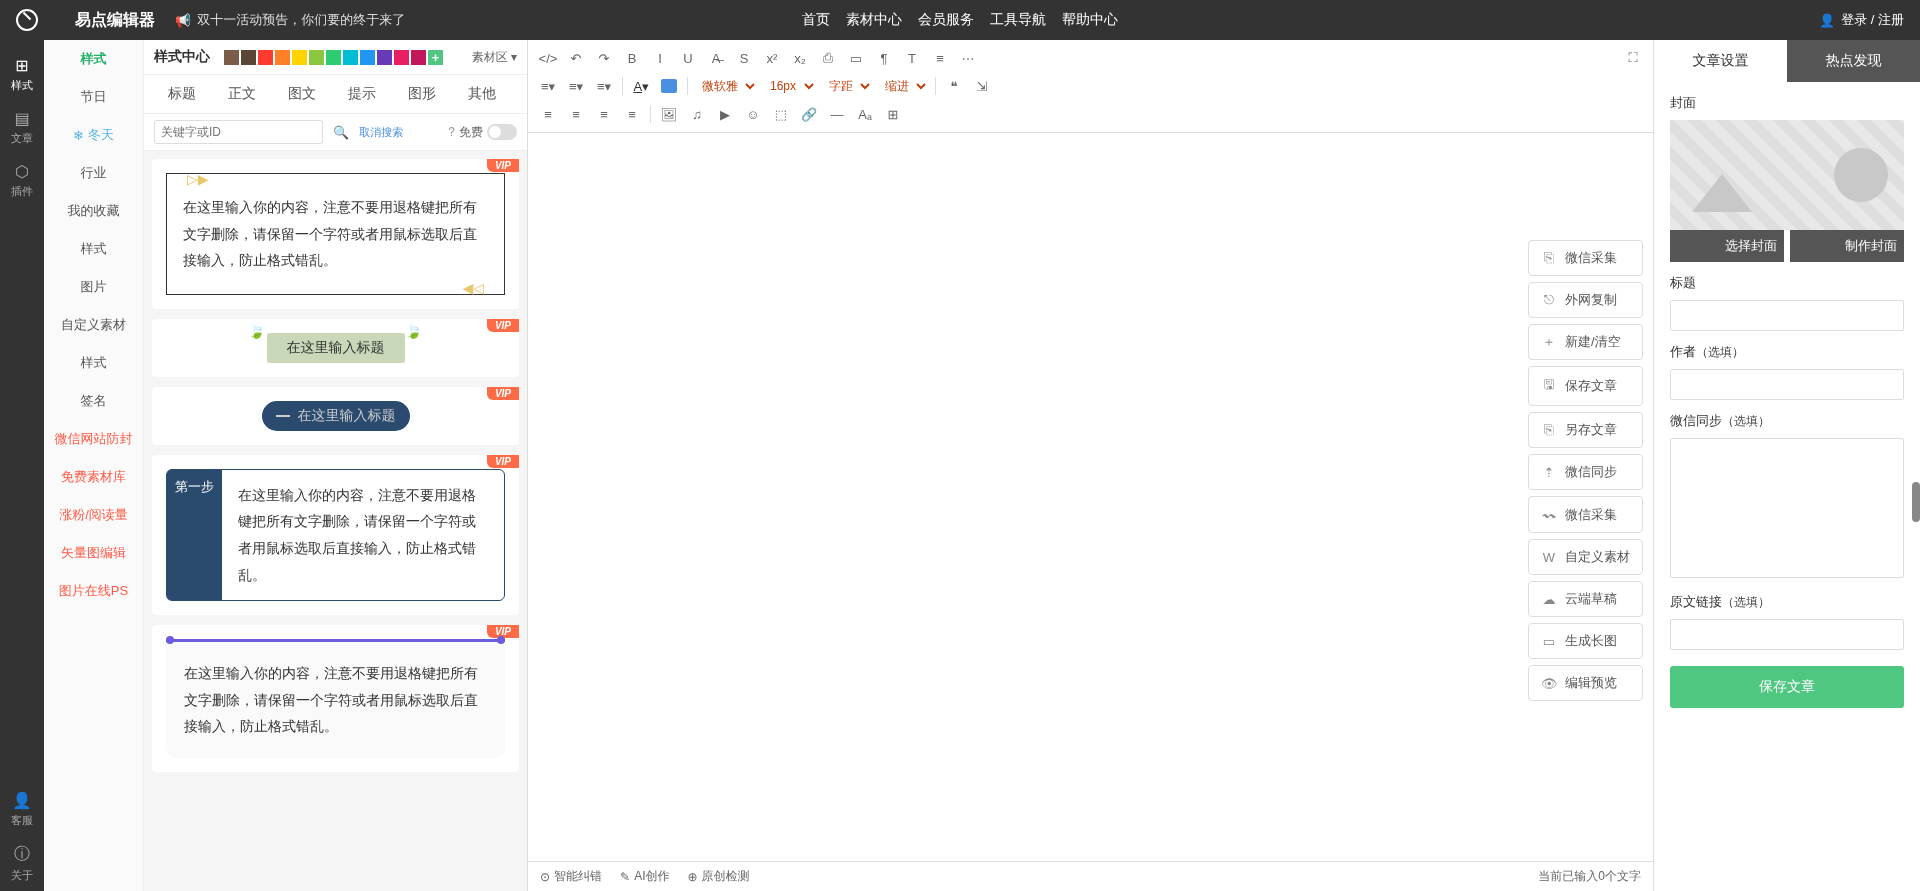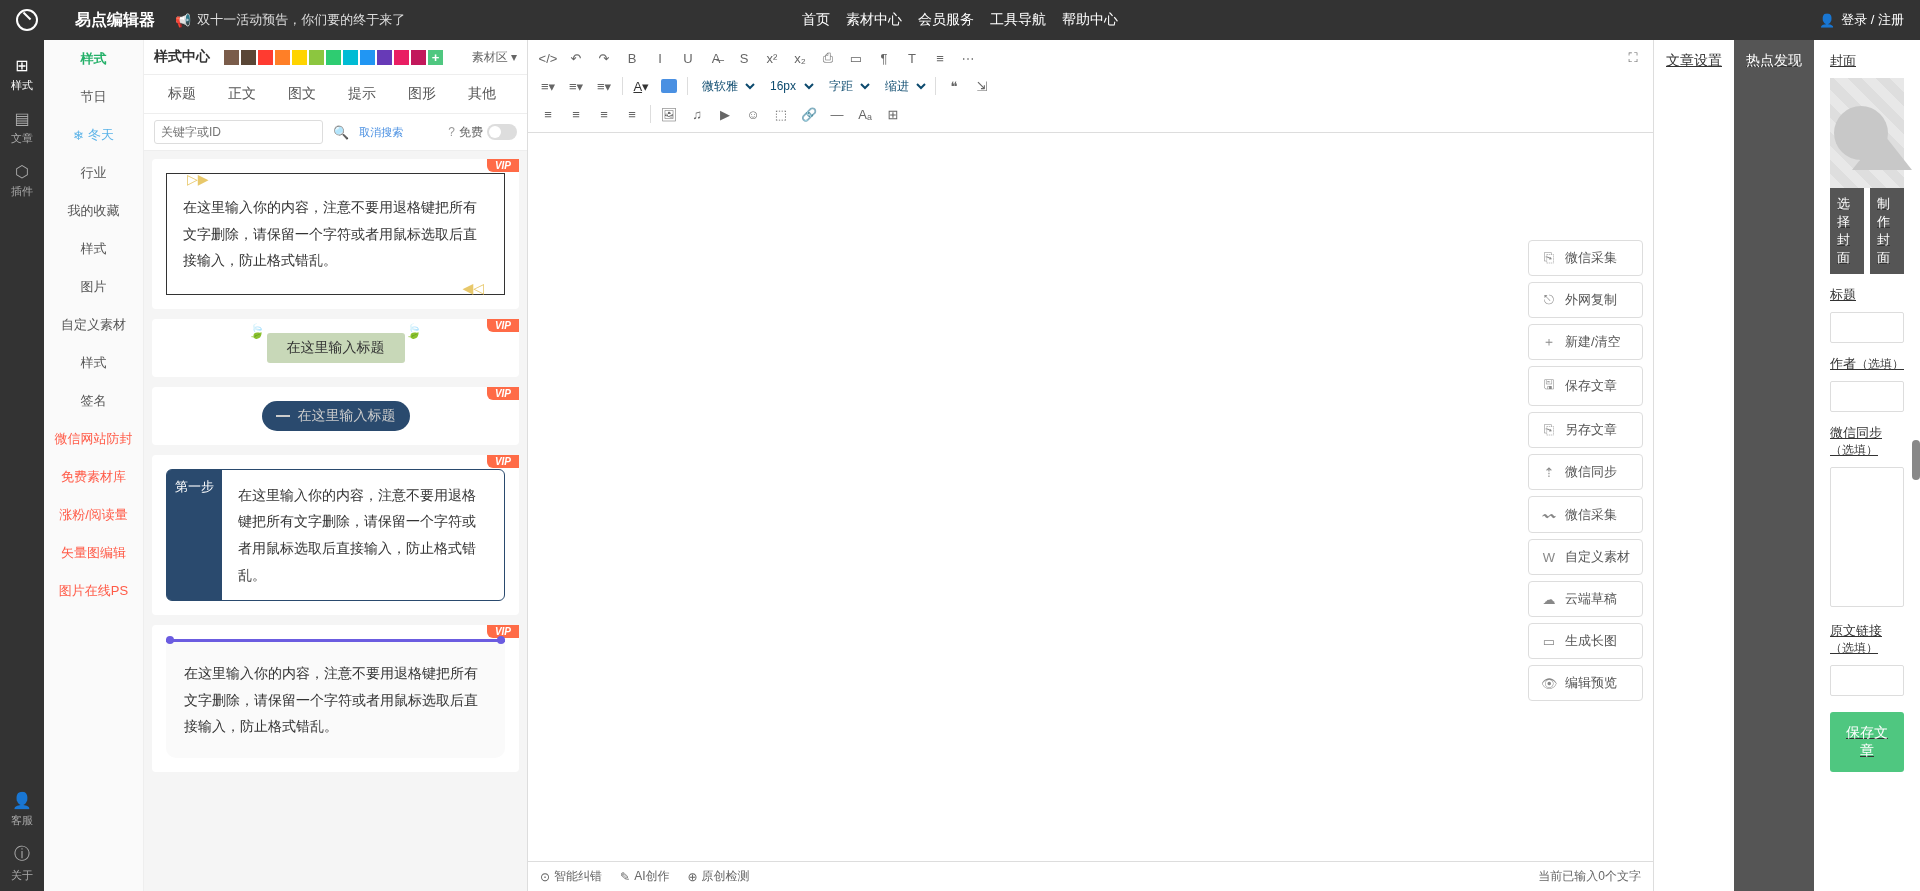--- a/index.html
+++ b/index.html
@@ -52,42 +52,42 @@
 .tpl-box4 { border: 1px solid #2a4a6e; border-radius: 6px; display: flex; }
 .tpl-step { background: #2a4a6e; color: #fff; padding: 8px 8px; font-size: 13px; display: flex; align-items: flex-start; border-radius: 4px 0 0 4px; }
 .tpl-step-text { flex: 1; padding: 12px 16px; line-height: 1.9; font-size: 14px; }
 .tpl-box5 { border-top: 3px solid #6b5ce0; border-radius: 0 0 10px 10px; background: #fafafa; padding: 18px; line-height: 1.9; font-size: 14px; position: relative; }
 .tpl-box5::before, .tpl-box5::after { content: ''; position: absolute; top: -6px; width: 8px; height: 8px; background: #6b5ce0; border-radius: 50%; }
 .tpl-box5::before { left: 0; } .tpl-box5::after { right: 0; }
 .editor-area { flex: 1; display: flex; flex-direction: column; border-right: 1px solid #ddd; position: relative; }
 .toolbar { border-bottom: 1px solid #ddd; padding: 4px 8px; }
 .tb-row { display: flex; gap: 4px; align-items: center; flex-wrap: wrap; padding: 2px 0; }
 .tb-btn { width: 24px; height: 24px; display: flex; align-items: center; justify-content: center; cursor: pointer; color: #666; border-radius: 3px; font-size: 13px; }
-.tb-sel { border: none; background: transparent; padding: 2px 4px; font-size: 12px; cursor: pointer; color: #0c4a6e; }
+.tb-sel { border: none; background: transparent; padding: 2px 4px; font-size: 12px; cursor: pointer; color: #c2410c; }
 .tb-sep { width: 1px; height: 18px; background: #ddd; margin: 0 2px; }
 .tb-swatch { width: 16px; height: 14px; background: #4a90e2; border-radius: 2px; }
 .canvas { flex: 1; background: #fff; }
 .footer-bar { border-top: 1px solid #ddd; padding: 6px 12px; display: flex; gap: 18px; align-items: center; font-size: 12px; color: #666; }
 .footer-item { display: flex; align-items: center; gap: 4px; cursor: pointer; }
 .char-count { margin-left: auto; }
 .side-tools { position: absolute; right: 10px; top: 200px; display: flex; flex-direction: column; gap: 6px; }
 .side-btn { background: #fff; border: 1px solid #ddd; border-radius: 4px; padding: 8px 12px; display: flex; align-items: center; gap: 8px; cursor: pointer; font-size: 13px; color: #555; min-width: 100px; }
 .side-btn-icon { width: 16px; text-align: center; color: #888; }
-.right-panel { width: 266px; display: flex; flex-direction: row; text-decoration: underline; }
+.right-panel { width: 266px; display: flex; flex-direction: column; }
 .rp-tabs { display: flex; }
 .rp-tab { flex: 1; padding: 12px; text-align: center; cursor: pointer; font-size: 14px; }
 .rp-tab.inactive { background: #555; color: #fff; }
 .rp-body { flex: 1; padding: 12px 16px; overflow-y: auto; }
 .rp-label { font-size: 13px; color: #333; margin-bottom: 8px; margin-top: 12px; }
 .rp-sublabel { color: #404040; font-size: 12px; }
 .cover-placeholder { width: 100%; height: 110px; background: repeating-linear-gradient(45deg, #e8e8e8 0 10px, #dedede 10px 20px); position: relative; display: flex; align-items: center; justify-content: flex-end; padding-right: 16px; }
 .cover-placeholder::before { content:''; position:absolute; left:22px; bottom:18px; width:0; height:0; border-left:30px solid transparent; border-right:30px solid transparent; border-bottom:38px solid #c8c8c8; }
 .cover-avatar { width: 54px; height: 54px; background: #c8c8c8; border-radius: 50%; }
 .cover-btns { display: flex; gap: 6px; margin-top: 0; }
-.cover-btn { flex: 1; background: #555; color: #fff; padding: 7px; text-align: left; cursor: pointer; font-size: 13px; }
+.cover-btn { flex: 1; background: #555; color: #fff; padding: 7px; text-align: right; cursor: pointer; font-size: 13px; }
 .rp-input { width: 100%; border: 1px solid #ddd; padding: 7px; font-size: 13px; border-radius: 2px; }
 .rp-textarea { width: 100%; border: 1px solid #ddd; padding: 7px; font-size: 13px; min-height: 140px; resize: none; border-radius: 2px; }
 .save-btn { width: 100%; background: #4fc780; color: #fff; padding: 12px; text-align: center; cursor: pointer; font-size: 14px; border-radius: 3px; margin-top: 16px; }
 .scroll-track { position: absolute; right: 0; top: 400px; width: 8px; height: 40px; background: #888; border-radius: 4px; }
 </style>
 </head>
 <body>
 
 <div class="app">
   <div class="topbar">

